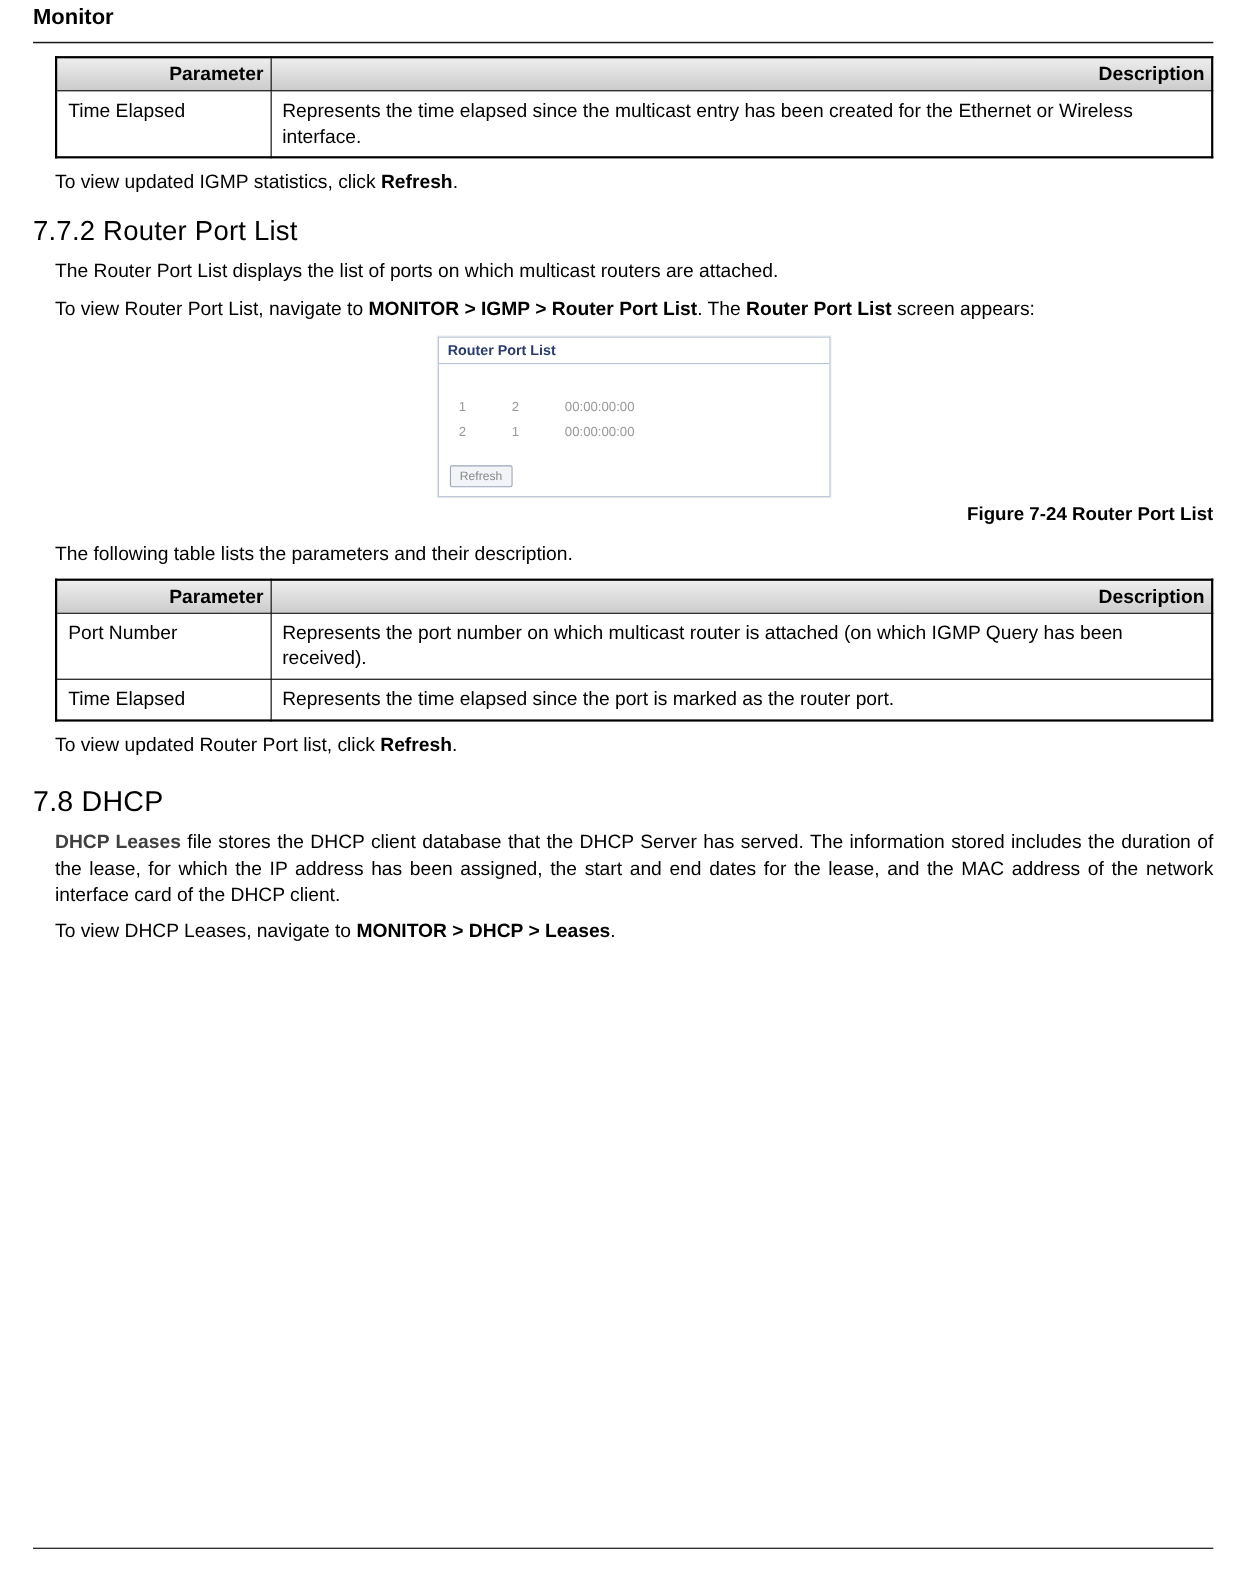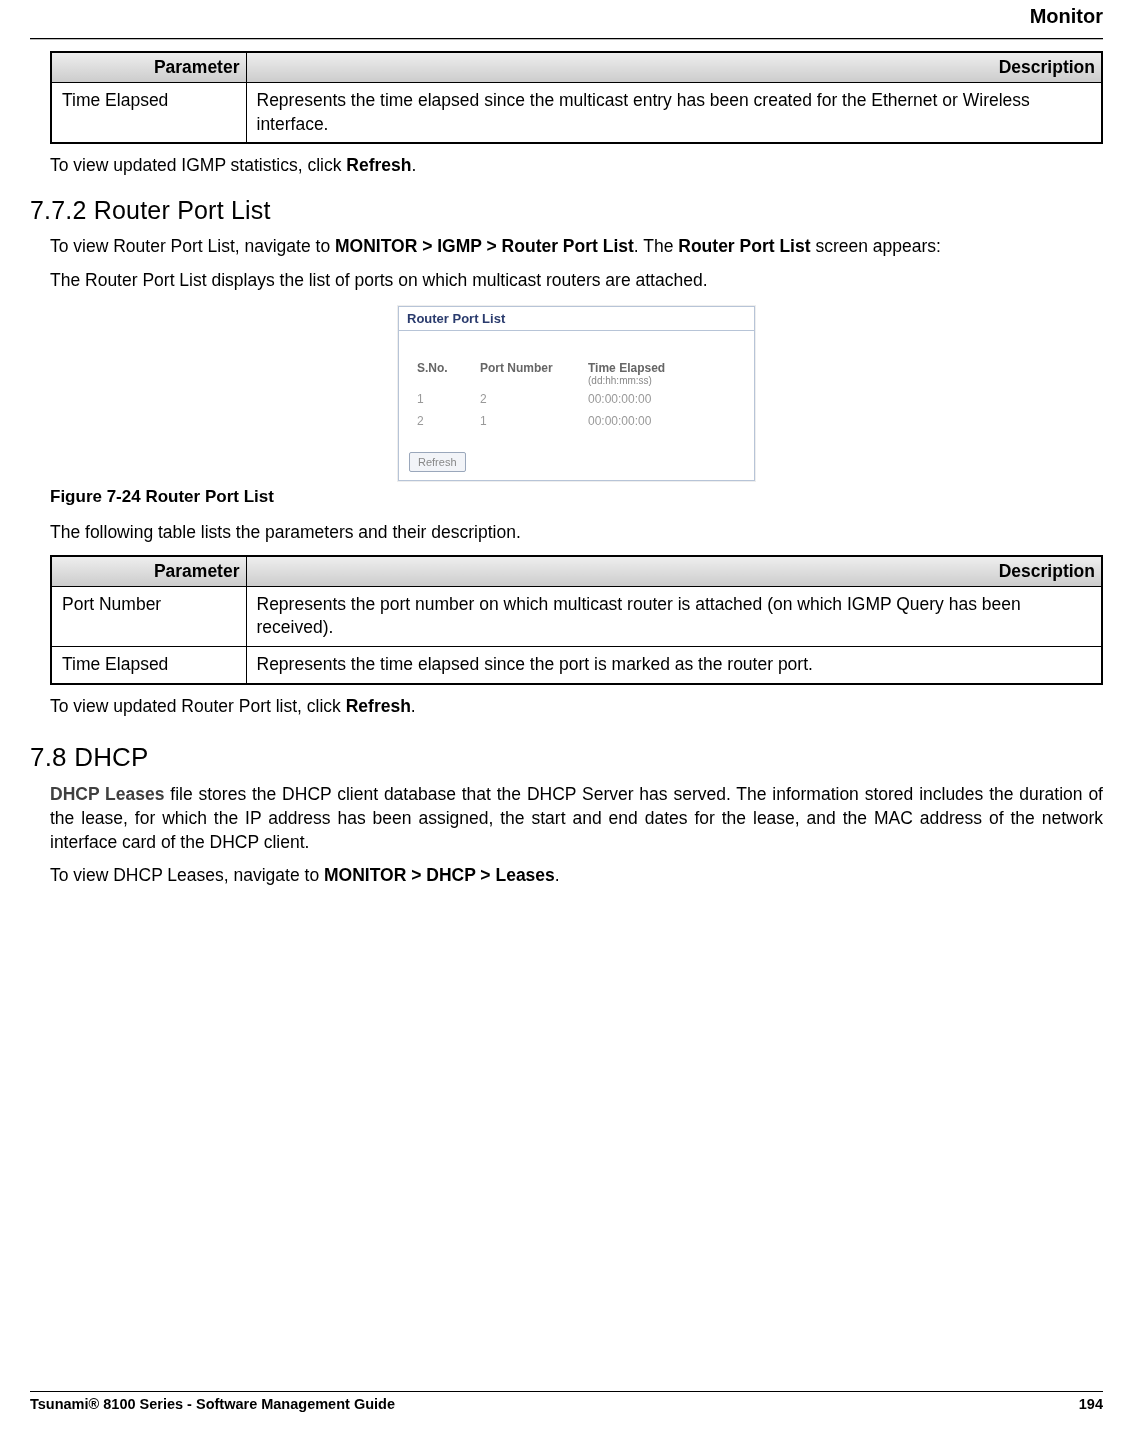--- a/index.html
+++ b/index.html
@@ -11,21 +11,20 @@
     background: #fff;
   }
   .page {
     width: 1133px;
     height: 1432px;
     position: relative;
     box-sizing: border-box;
     padding: 0 30px;
   }
   .top-header {
-    text-align: right;
     font-weight: bold;
     font-size: 20px;
     padding-top: 5px;
     padding-bottom: 4px;
   }
   .thin-line {
     border: none;
     border-top: 1px solid #000;
     margin: 0 0 12px 0;
   }
@@ -75,21 +74,21 @@
     letter-spacing: 0.2px;
   }
   h2.sec.big { font-size: 26px; margin-top: 24px; }
   h2.unindent { margin-left: -20px; }
 
   .fig-wrap {
     text-align: center;
     margin: 14px auto 6px auto;
   }
   .fig-caption {
-    text-align: left;
+    text-align: right;
     font-weight: bold;
     font-size: 17px;
     margin: 6px 0 14px 0;
   }
 
   
   .mock {
     display: inline-block;
     width: 355px;
     border: 1px solid #b7c4d7;
@@ -196,41 +195,33 @@
       </tr>
     </tbody>
       </table>
 
     <p class="body">
       <span>To view updated IGMP statistics, click </span><span class="bold">Refresh</span><span>.</span>
     </p>
 
     <h2 class="sec unindent">7.7.2 Router Port List</h2>
 
+    <p class="body">The Router Port List displays the list of ports on which multicast routers are attached.</p>
+
     <p class="body">
       <span>To view Router Port List, navigate to </span><span class="bold">MONITOR &gt; IGMP &gt; Router Port List</span><span>. The </span><span class="bold">Router Port List</span><span> screen appears:</span>
     </p>
-
-    <p class="body">The Router Port List displays the list of ports on which multicast routers are attached.</p>
 
     <div class="fig-wrap">
       <div class="mock">
         <div class="mock-title">Router Port List</div>
         <hr class="mock-hr">
         <div class="mock-body">
           <table class="mock-table">
             <tbody>
-                <tr>
-              <th style="width:55px">S.No.</th>
-              <th style="width:100px">Port Number</th>
-              <th>
-                <span>Time Elapsed</span>
-                <span class="sub">(dd:hh:mm:ss)</span>
-              </th>
-            </tr>
             <tr>
               <td>1</td>
               <td>2</td>
               <td>00:00:00:00</td>
             </tr>
             <tr>
               <td>2</td>
               <td>1</td>
               <td>00:00:00:00</td>
             </tr>
@@ -277,19 +268,15 @@
     </p>
 
     <p class="body">
       <span>To view DHCP Leases, navigate to </span><span class="bold">MONITOR &gt; DHCP &gt; Leases</span><span>.</span>
     </p>
 
   </div>
 
   <div class="footer">
     <hr>
-    <div class="footer-row">
-      <span>Tsunami® 8100 Series - Software Management Guide</span>
-      <span>194</span>
-    </div>
   </div>
 
 </div>
 
 </body></html>

